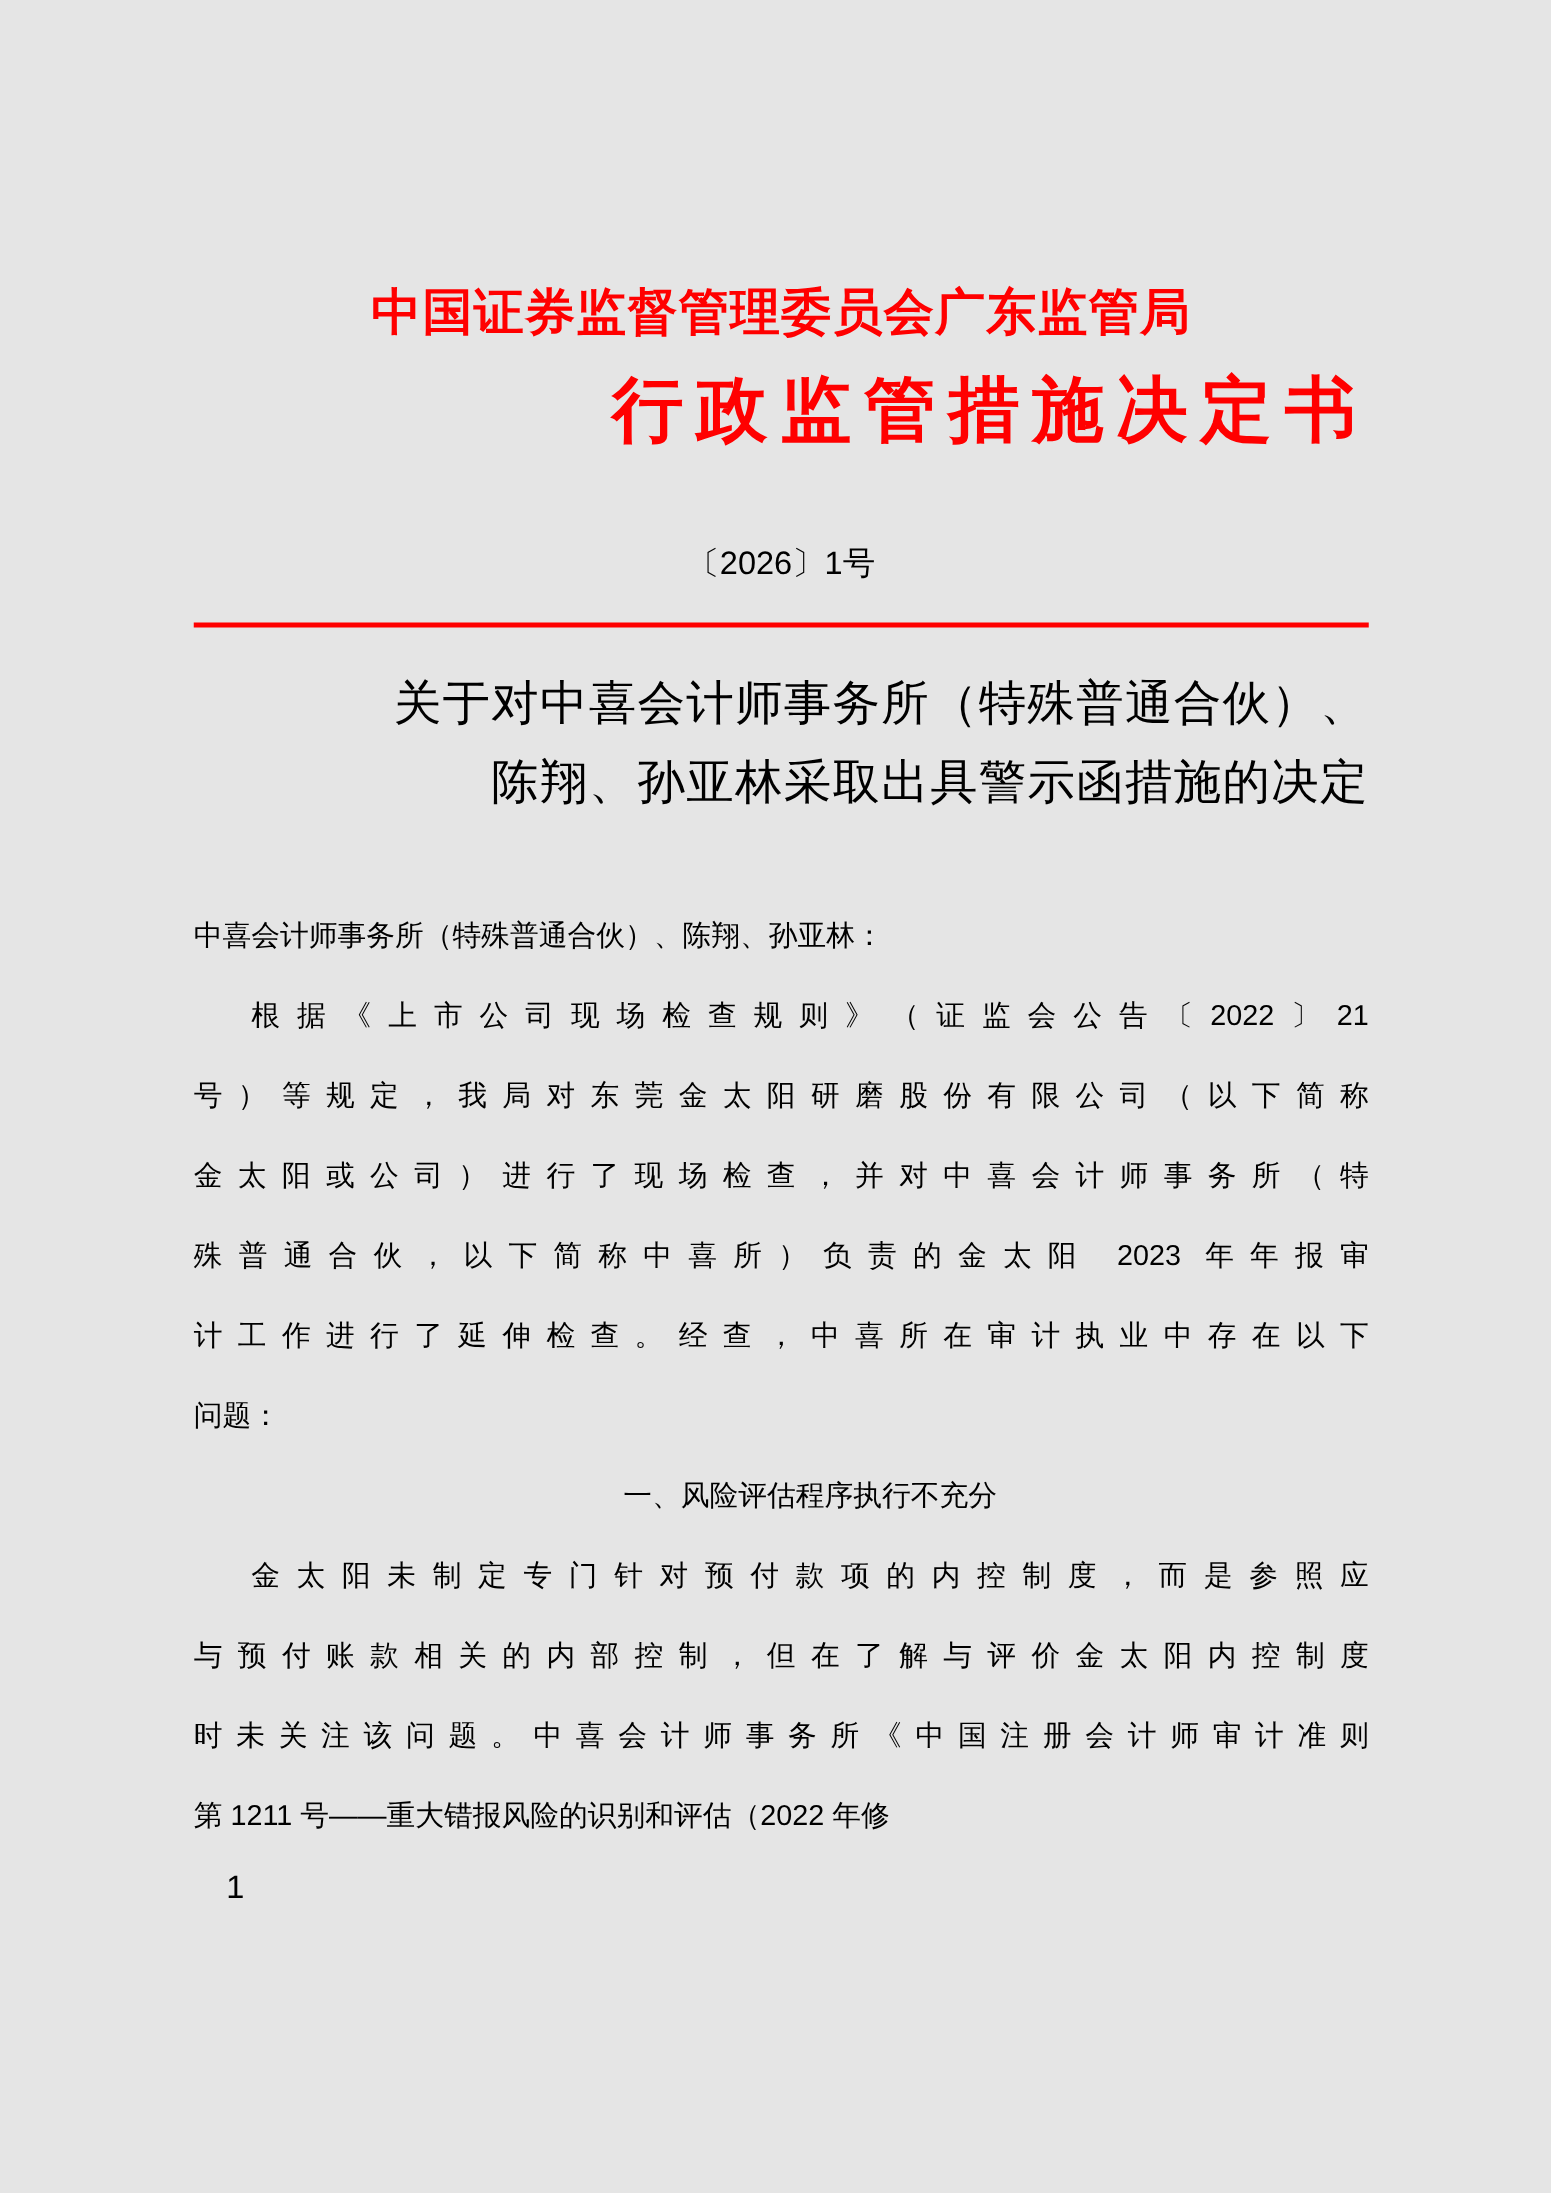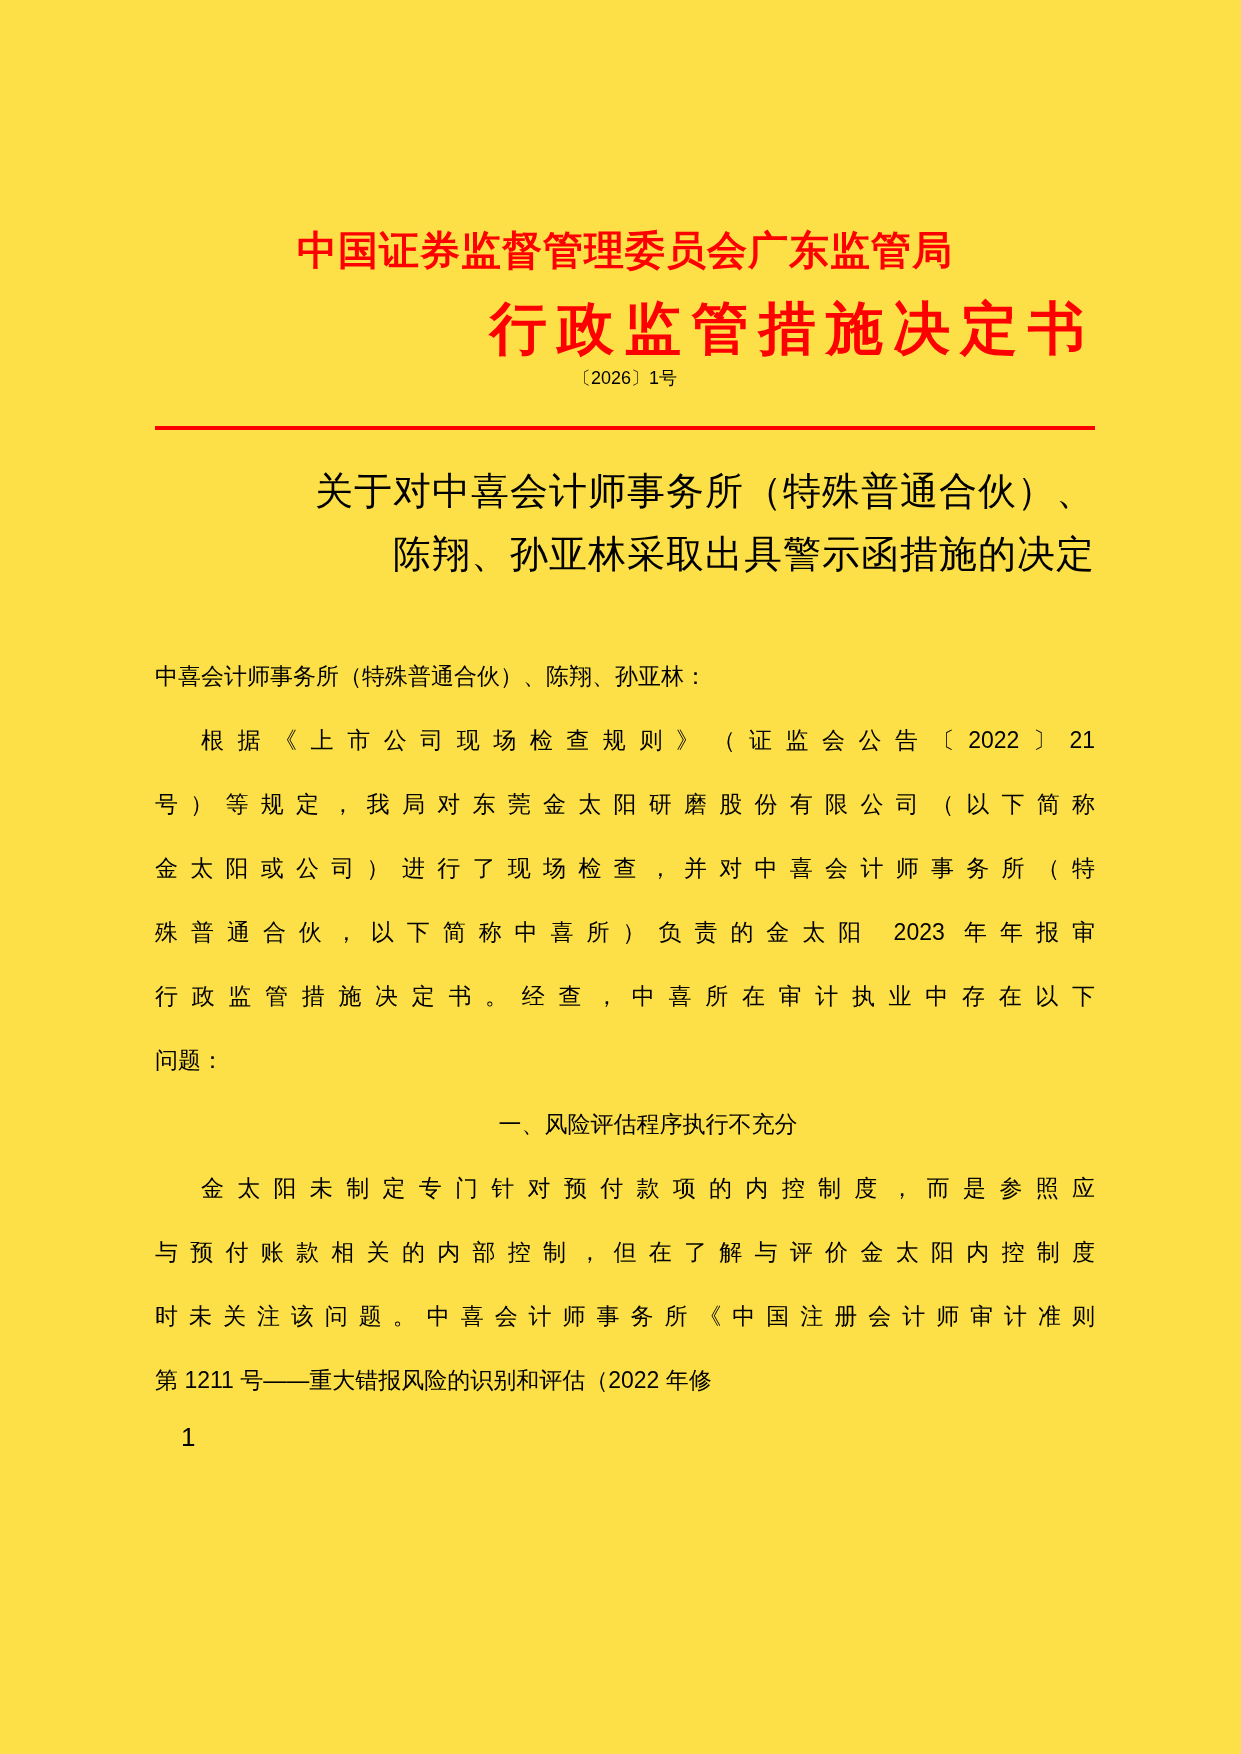--- a/index.html
+++ b/index.html
@@ -8,21 +8,21 @@
     width: 1241px;
     height: 1754px;
     font-family: "Liberation Sans", sans-serif;
     color: #000000;
     overflow: hidden;
   }
   .page {
     position: relative;
     width: 1241px;
     height: 1754px;
-    background: #fde047;
+    background: #e5e5e5;
   }
   .content {
     position: absolute;
     left: 155px;
     top: 0;
     width: 940px;
   }
   .org-title {
     margin-top: 225px;
     text-align: center;
@@ -35,22 +35,23 @@
   .doc-type-title {
     margin-top: 18px;
     text-align: right;
     color: #ff0000;
     font-weight: bold;
     font-size: 57px;
     line-height: 70px;
     letter-spacing: 0.18em;
   }
   .doc-number {
+    margin-top: 72px;
     text-align: center;
-    font-size: 18px;
+    font-size: 26px;
     line-height: 30px;
     color: #000000;
   }
   .red-divider {
     margin-top: 33px;
     height: 4px;
     width: 100%;
     background: #ff0000;
   }
   .main-heading {
@@ -100,21 +101,21 @@
       <div class="heading-line">关于对中喜会计师事务所（特殊普通合伙）、</div>
       <div class="heading-line">陈翔、孙亚林采取出具警示函措施的决定</div>
     </div>
 
     <div class="body-text">
       <div class="line">中喜会计师事务所（特殊普通合伙）、陈翔、孙亚林：</div>
       <div class="line ind j">根据《上市公司现场检查规则》（证监会公告〔2022〕21</div>
       <div class="line j">号）等规定，我局对东莞金太阳研磨股份有限公司（以下简称</div>
       <div class="line j">金太阳或公司）进行了现场检查，并对中喜会计师事务所（特</div>
       <div class="line j">殊普通合伙，以下简称中喜所）负责的金太阳 2023 年年报审</div>
-      <div class="line j">行政监管措施决定书。经查，中喜所在审计执业中存在以下</div>
+      <div class="line j">计工作进行了延伸检查。经查，中喜所在审计执业中存在以下</div>
       <div class="line">问题：</div>
       <div class="line ind">一、风险评估程序执行不充分</div>
       <div class="line ind j">金太阳未制定专门针对预付款项的内控制度，而是参照应</div>
       <div class="line j">与预付账款相关的内部控制，但在了解与评价金太阳内控制度</div>
       <div class="line j">时未关注该问题。中喜会计师事务所《中国注册会计师审计准则</div>
       <div class="line">第 1211 号——重大错报风险的识别和评估（2022 年修</div>
     </div>
 
     <div class="page-number">1</div>
 

